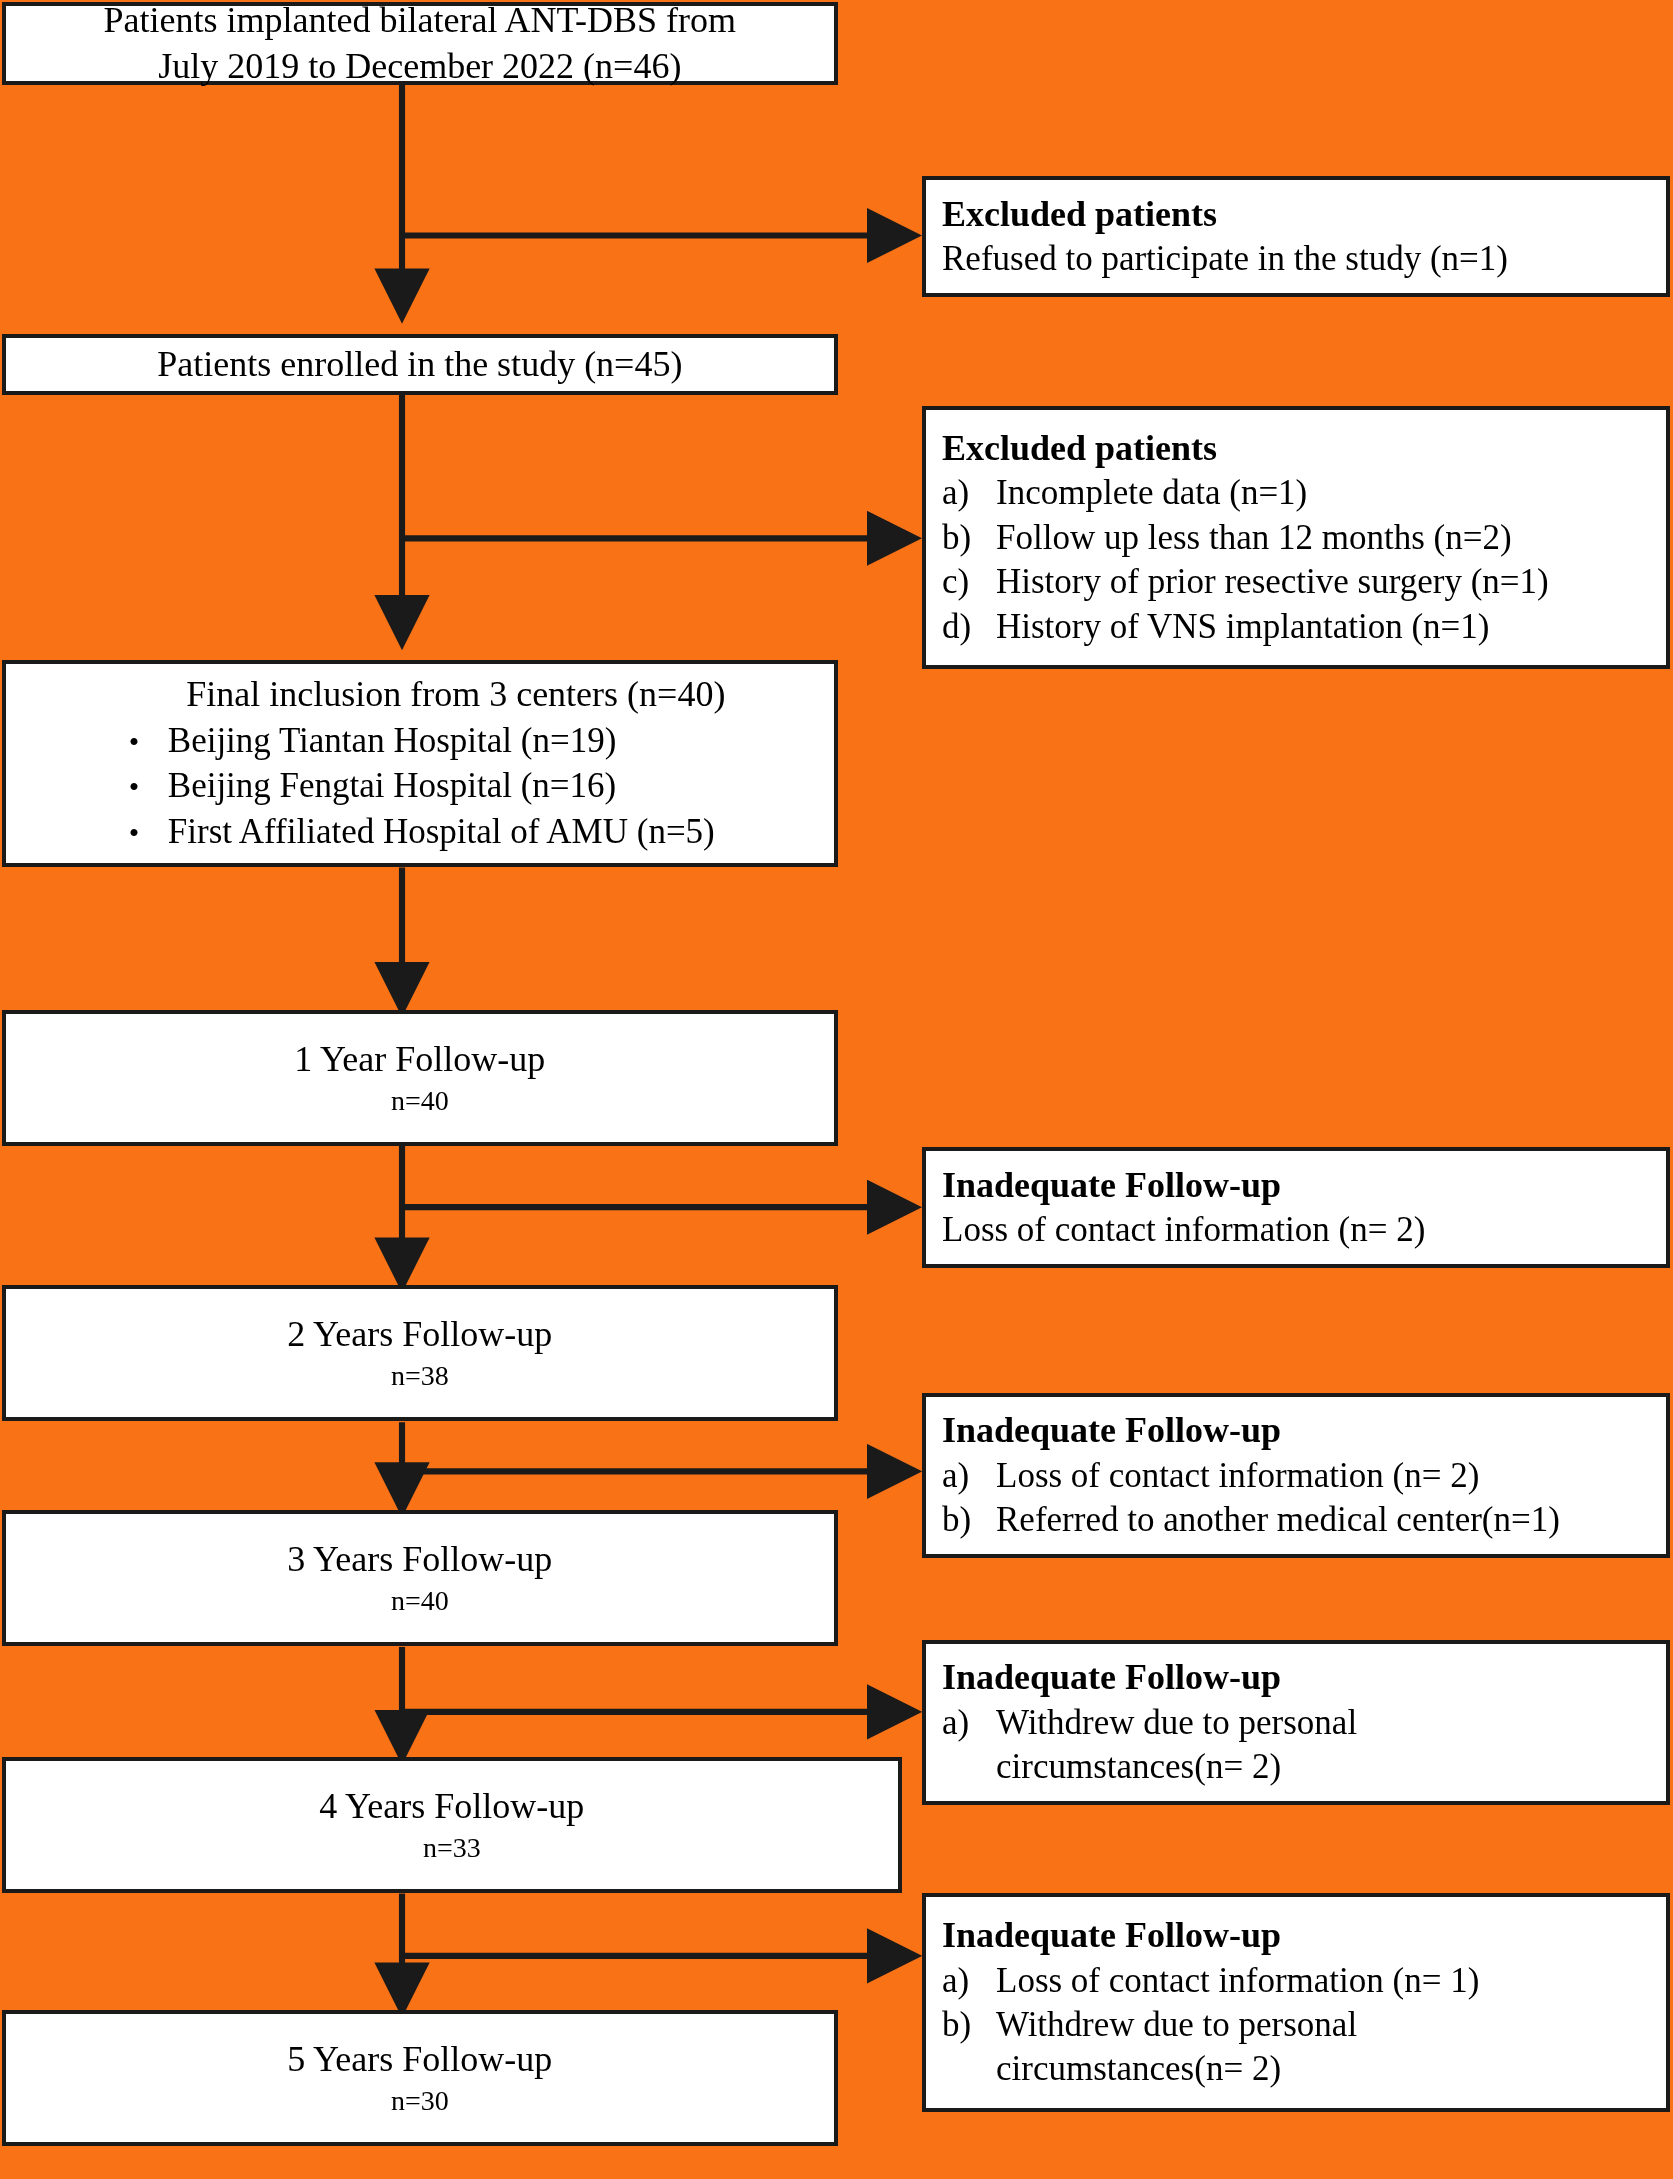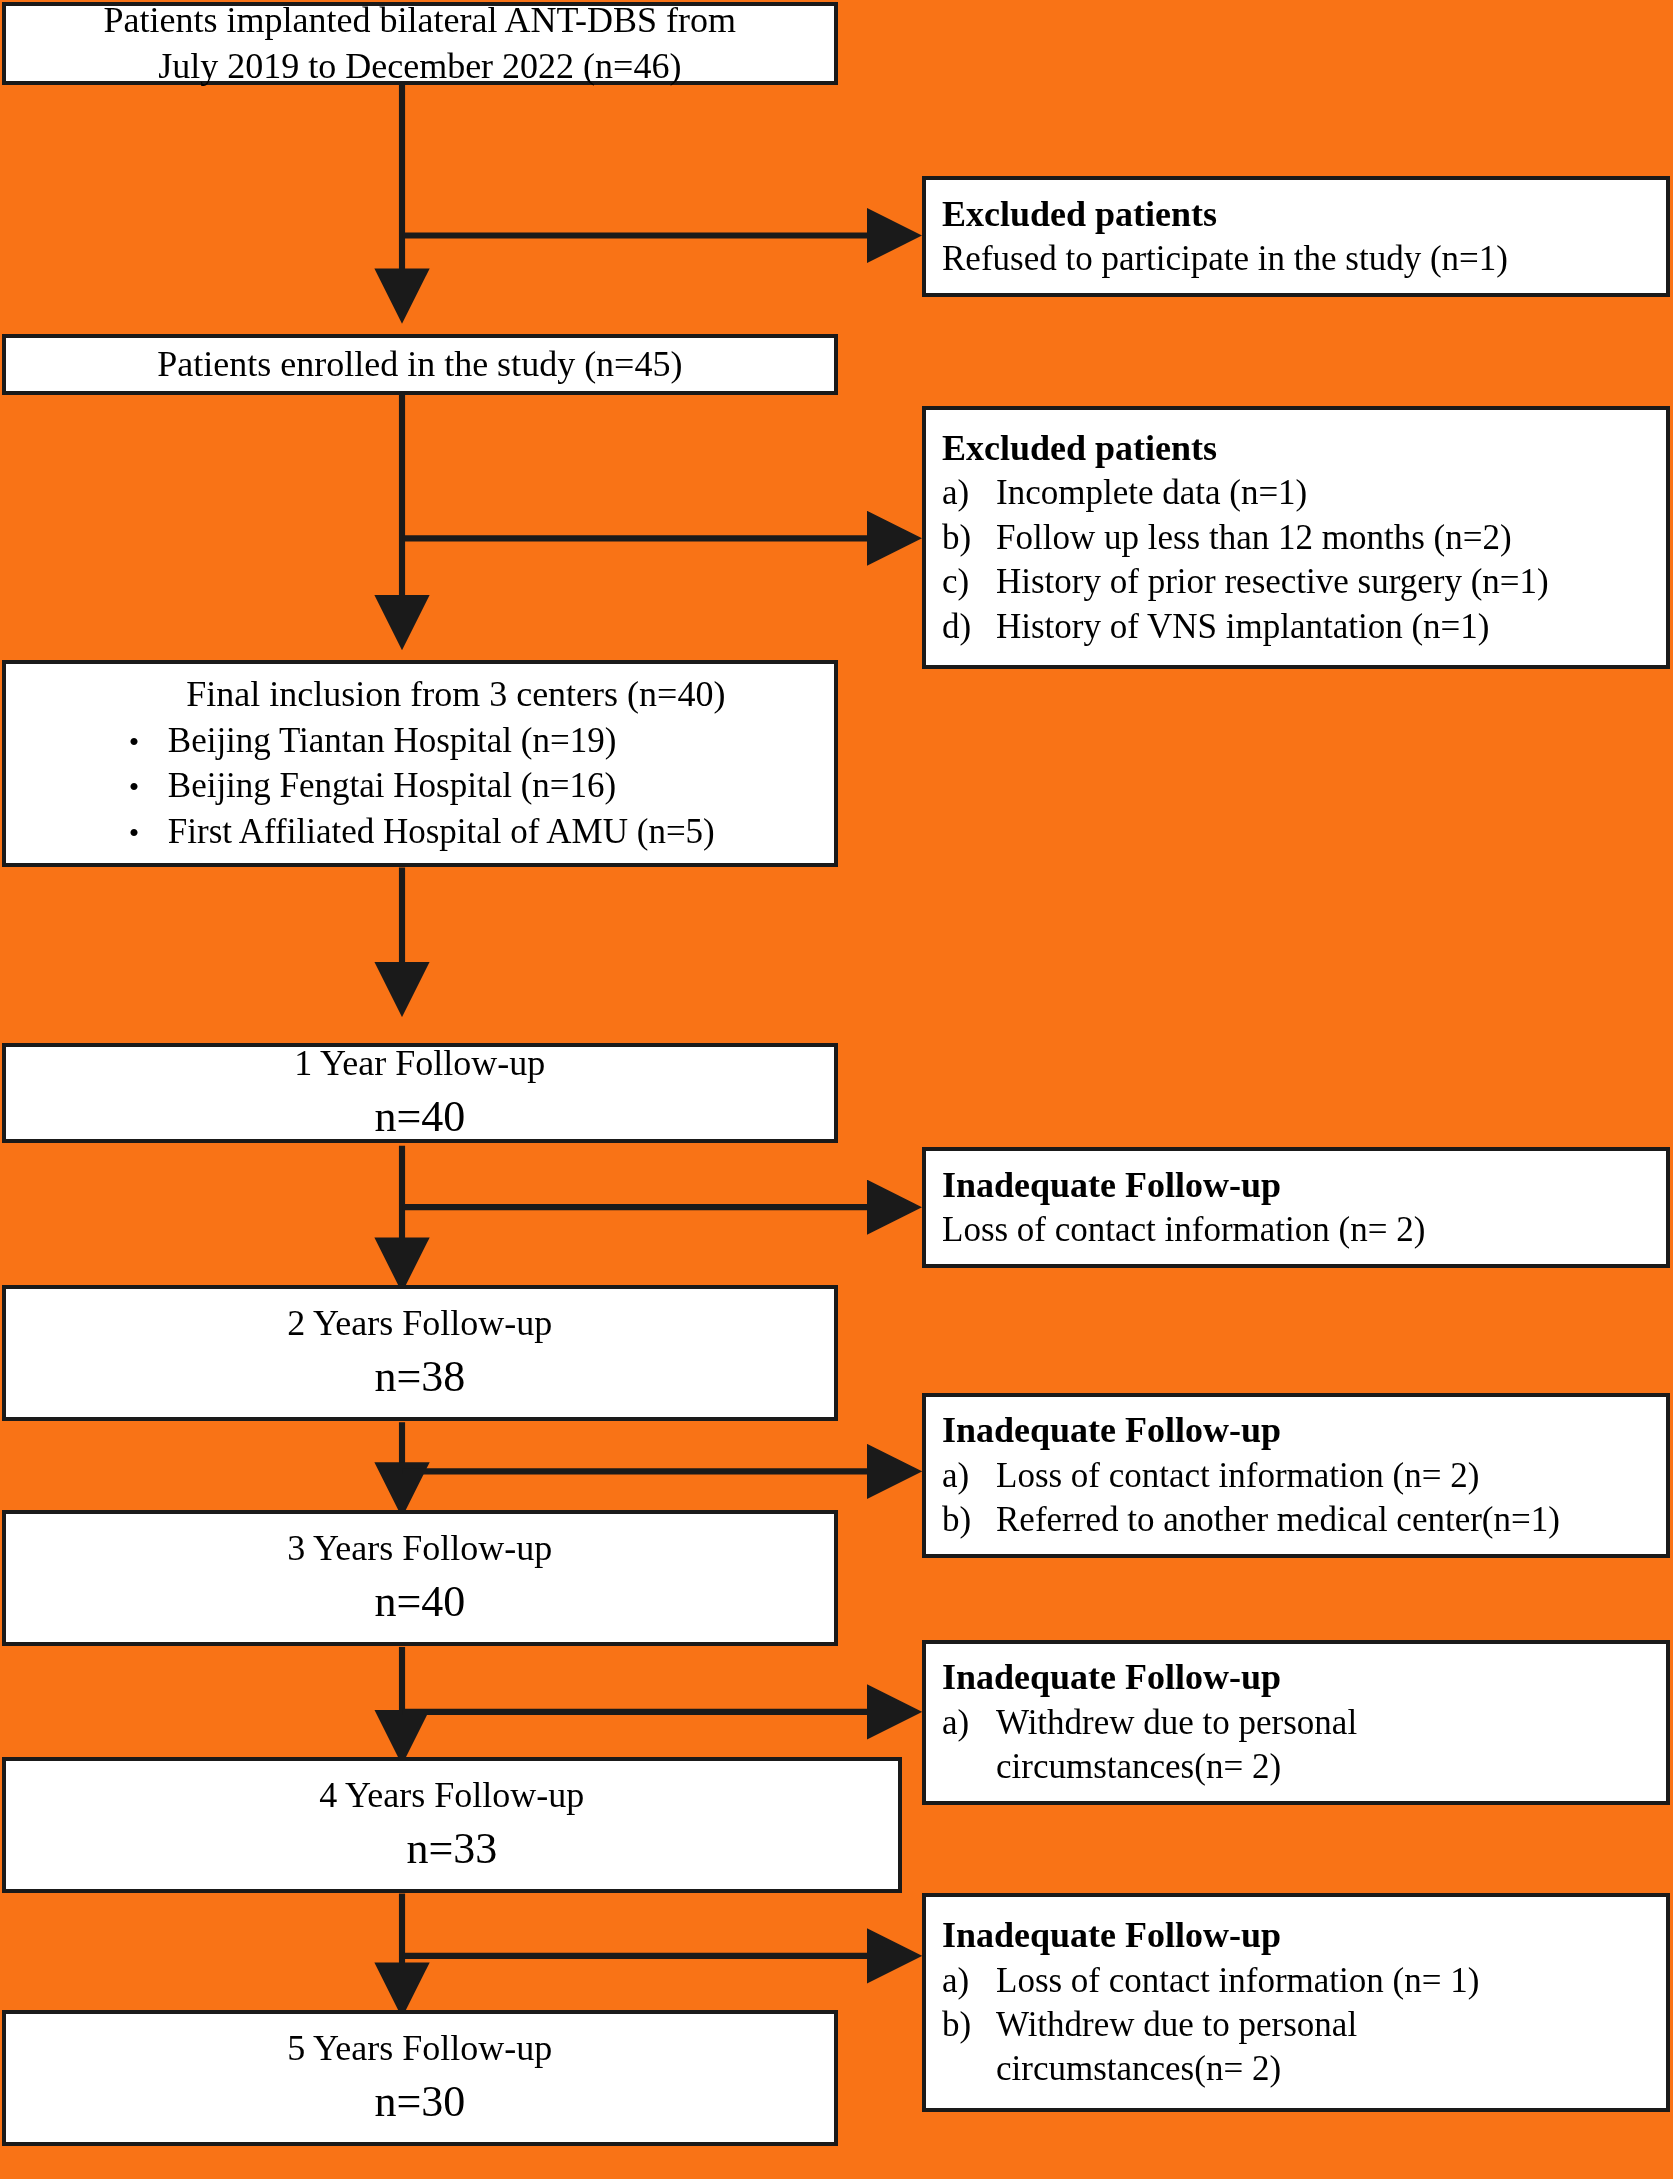--- a/index.html
+++ b/index.html
@@ -89,21 +89,21 @@
     line-height: 1.30;
     align-items: baseline;
     padding-left: 123px;
   }
   .bullets li .dot {
     width: 39px;
     flex: 0 0 39px;
     font-size: 30px;
   }
   .fu-title { font-size: 36px; line-height: 1.32; }
-  .fu-n { font-size: 44px; line-height: 1.32; }
+  .fu-n { font-size: 28px; line-height: 1.32; }
   .hdr-line { width: 100%; }
 </style>
 </head>
 <body>
 
 <div id="canvas">
 
   <svg class="connectors" viewBox="0 0 1906 2483" width="1673" height="2180">
     <defs>
       <marker id="ah" markerWidth="9" markerHeight="9" refX="7.5" refY="4.5" orient="auto" markerUnits="strokeWidth">
@@ -181,21 +181,21 @@
         <span class="dot">•</span>
         <span>Beijing Fengtai Hospital (n=16)</span>
       </li>
       <li>
         <span class="dot">•</span>
         <span>First Affiliated Hospital of AMU (n=5)</span>
       </li>
     </ul>
   </div>
 
-  <div class="node center" style="left:1.8px; top:1043px; width:836px; height:100px;">
+  <div class="node center" style="left:1.8px; top:1010px; width:836px; height:136px;">
     <div class="fu-title">1 Year Follow-up</div>
     <div class="fu-n">n=40</div>
   </div>
 
   <div class="node left-al" style="left:922px; top:1147px; width:748px; height:121px;">
     <div class="ttl-bold">Inadequate Follow-up</div>
     <div class="plain-line">Loss of contact information (n= 2)</div>
   </div>
 
   <div class="node center" style="left:1.8px; top:1285px; width:836px; height:136px;">

